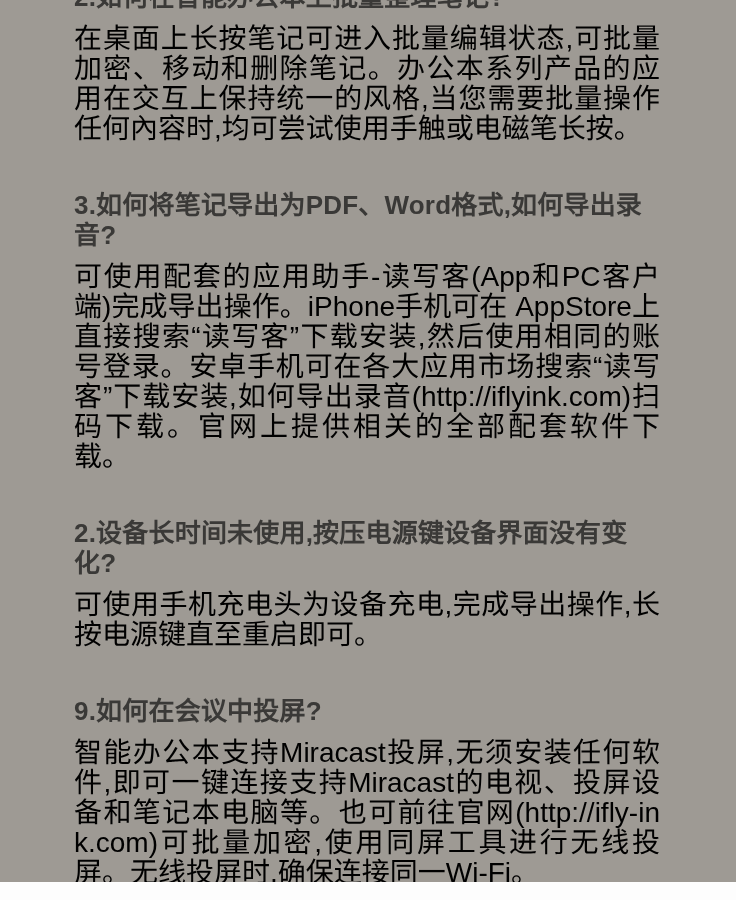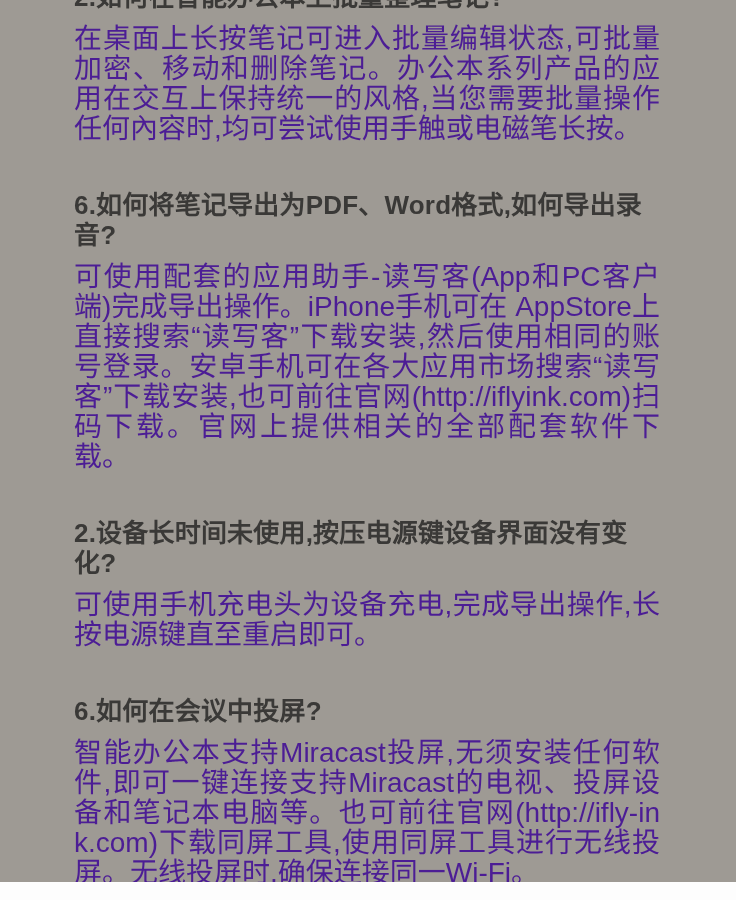--- a/index.html
+++ b/index.html
@@ -27,21 +27,21 @@
     font-weight: 700;
     line-height: 30px;
     color: #3a3937;
     letter-spacing: 0.2px;
   }
   .faq-answer {
     margin: 0;
     font-size: 28px;
     font-weight: 400;
     line-height: 30px;
-    color: #4c1d95;
+    color: #000000;
     letter-spacing: 0px;
     text-align: justify;
     word-break: break-all;
   }
   .bottom-panel {
     position: absolute;
     left: 0;
     right: 0;
     bottom: 0;
     height: 18px;
@@ -52,29 +52,29 @@
 <body>
 
 <main class="faq-page">
 
   <section class="faq-item">
     <h2 class="faq-question">2.如何在智能办公本上批量整理笔记?</h2>
     <p class="faq-answer">在桌面上长按笔记可进入批量编辑状态,可批量加密、移动和删除笔记。办公本系列产品的应用在交互上保持统一的风格,当您需要批量操作任何內容时,均可尝试使用手触或电磁笔长按。</p>
   </section>
 
   <section class="faq-item">
-    <h2 class="faq-question">6.如何将笔记导出为PDF、Word格式,如何导出录音?</h2>
-    <p class="faq-answer">可使用配套的应用助手-读写客(App和PC客户端)完成导出操作。iPhone手机可在 AppStore上直接搜索“读写客”下载安装,然后使用相同的账号登录。安卓手机可在各大应用市场搜索“读写客”下载安装,也可前往官网(http://iflyink.com)扫码下载。官网上提供相关的全部配套软件下载。</p>
+    <h2 class="faq-question">3.如何将笔记导出为PDF、Word格式,如何导出录音?</h2>
+    <p class="faq-answer">可使用配套的应用助手-读写客(App和PC客户端)完成导出操作。iPhone手机可在 AppStore上直接搜索“读写客”下载安装,然后使用相同的账号登录。安卓手机可在各大应用市场搜索“读写客”下载安装,如何导出录音(http://iflyink.com)扫码下载。官网上提供相关的全部配套软件下载。</p>
   </section>
 
   <section class="faq-item">
     <h2 class="faq-question">2.设备长时间未使用,按压电源键设备界面没有变化?</h2>
     <p class="faq-answer">可使用手机充电头为设备充电,完成导出操作,长按电源键直至重启即可。</p>
   </section>
 
   <section class="faq-item">
-    <h2 class="faq-question">6.如何在会议中投屏?</h2>
-    <p class="faq-answer">智能办公本支持Miracast投屏,无须安装任何软件,即可一键连接支持Miracast的电视、投屏设备和笔记本电脑等。也可前往官网(http://ifly-ink.com)下载同屏工具,使用同屏工具进行无线投屏。无线投屏时,确保连接同一Wi-Fi。</p>
+    <h2 class="faq-question">9.如何在会议中投屏?</h2>
+    <p class="faq-answer">智能办公本支持Miracast投屏,无须安装任何软件,即可一键连接支持Miracast的电视、投屏设备和笔记本电脑等。也可前往官网(http://ifly-ink.com)可批量加密,使用同屏工具进行无线投屏。无线投屏时,确保连接同一Wi-Fi。</p>
   </section>
 
 </main>
 
 <div class="bottom-panel"></div>
 
 </body></html>

